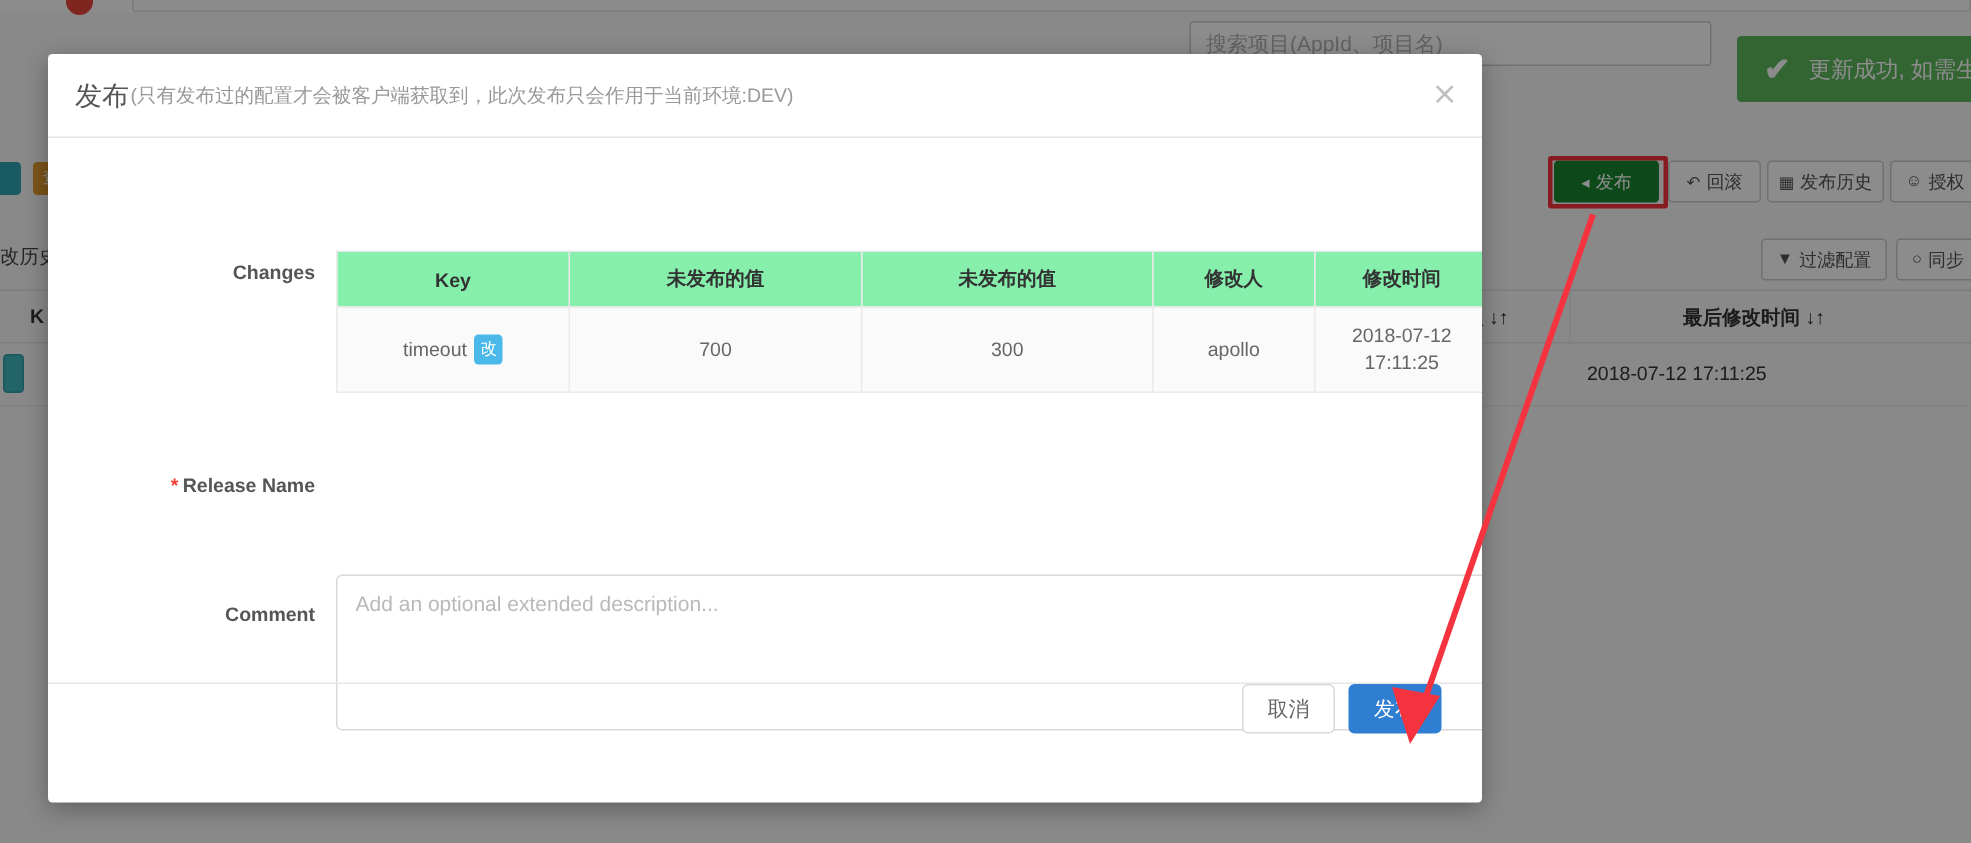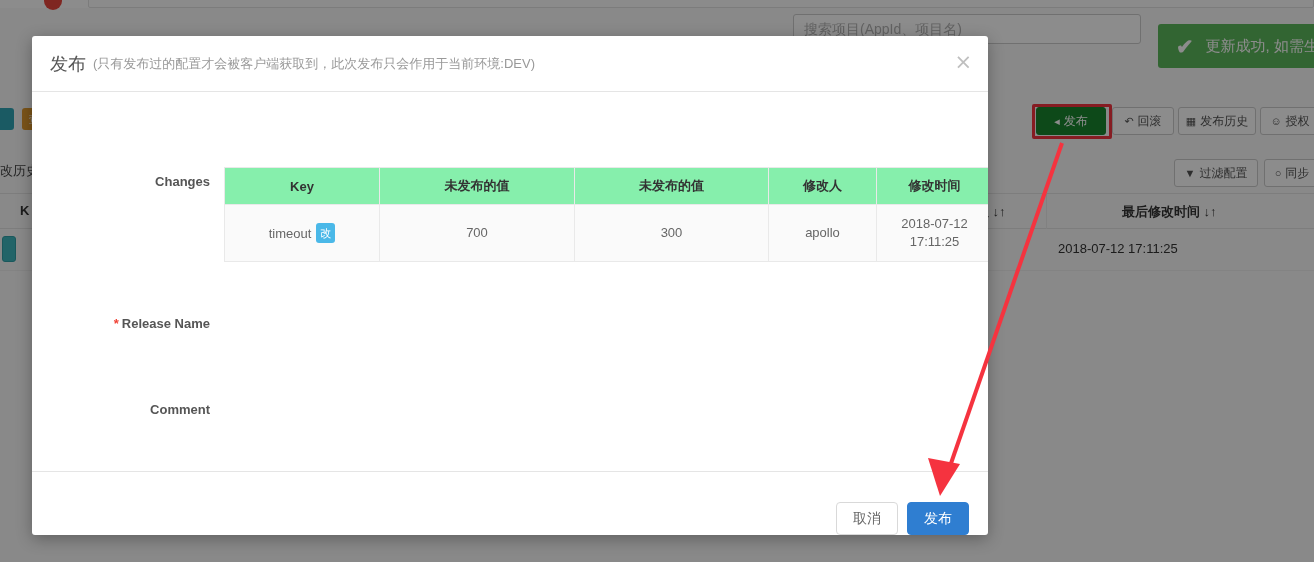--- a/index.html
+++ b/index.html
@@ -102,21 +102,21 @@
     box-shadow: 0 4px 16px rgba(0,0,0,0.3);
     overflow: hidden;
   }
   .modal-header {
     position: relative; height: 56px;
     border-bottom: 1px solid #e5e5e5;
     display: flex; align-items: center;
     padding-left: 18px;
   }
   .modal-title-main { font-size: 18px; color: #555555; }
-  .modal-title-sub { font-size: 13px; color: #999999; margin-left: 7px; }
+  .modal-title-sub { font-size: 13px; color: #999999; margin-left: 1px; }
   .modal-close {
     position: absolute; right: 16px; top: 16px;
     font-size: 21px; color: #bfbfbf; line-height: 1;
     cursor: pointer; font-family: "DejaVu Sans", sans-serif;
   }
 
   .modal-body { position: relative; height: 378px; }
 
   .form-label {
     position: absolute; font-size: 13px; font-weight: bold; color: #555555;
@@ -161,24 +161,24 @@
   .comment-box {
     position: absolute; left: 192px; top: 291px; width: 768px; height: 104px;
     border: 1px solid #d9d9d9; border-radius: 4px;
     font-size: 14px; color: #555555; padding: 10px 12px;
     font-family: "Liberation Sans", sans-serif;
     resize: none; background: #ffffff;
   }
   .comment-box::placeholder { color: #b9b9b9; }
 
   .modal-footer {
-    position: absolute; left: 0; bottom: 0; width: 956px; height: 64px;
+    position: absolute; left: 0; bottom: 0; width: 956px; height: 80px;
     border-top: 1px solid #e5e5e5;
-    display: flex; align-items: flex-end; justify-content: flex-end; gap: 9px;
-    padding-right: 19px;
+    display: flex; align-items: flex-start; justify-content: flex-end; gap: 9px;
+    padding-right: 27px;
   }
   .btn {
     height: 33px; border-radius: 4px; font-size: 14px;
     padding: 0 16px; cursor: pointer;
     font-family: "Liberation Sans", sans-serif;
   }
   .btn-default { background: #ffffff; border: 1px solid #d9d9d9; color: #666666; }
   .btn-primary { background: #2f7ed1; border: 1px solid #2f7ed1; color: #ffffff; }
 
   
@@ -287,20 +287,21 @@
           <td>300</td>
           <td>apollo</td>
           <td>2018-07-12 17:11:25</td>
         </tr>
       </tbody>
     </table>
 
     <div class="form-label" style="left:60px; top:224px; width:118px;"><span class="req-star">*</span><span>Release Name</span></div>
 
     <div class="form-label" style="left:92px; top:310px; width:86px;">Comment</div>
+    <textarea class="comment-box" placeholder="Add an optional extended description..." style=""></textarea>
   </div>
 
   <div class="modal-footer">
     <button class="btn btn-default">取消</button>
     <button class="btn btn-primary">发布</button>
   </div>
 </div>
 
 <svg id="annotation-arrow" viewBox="0 0 1314 562">
   <line x1="1062" y1="143" x2="948" y2="472" stroke="#f5333f" stroke-width="4"></line>

